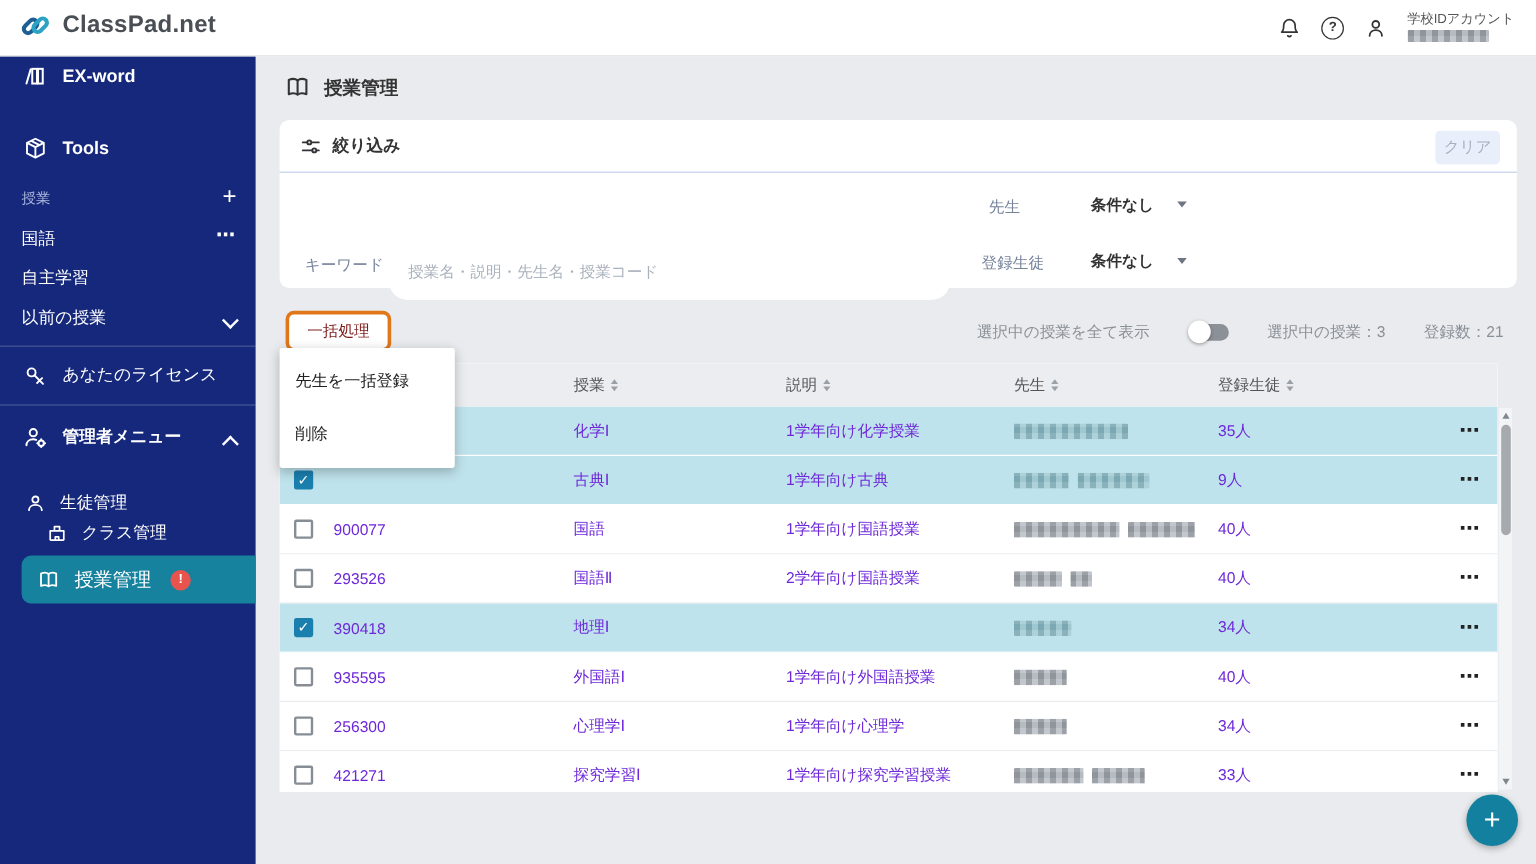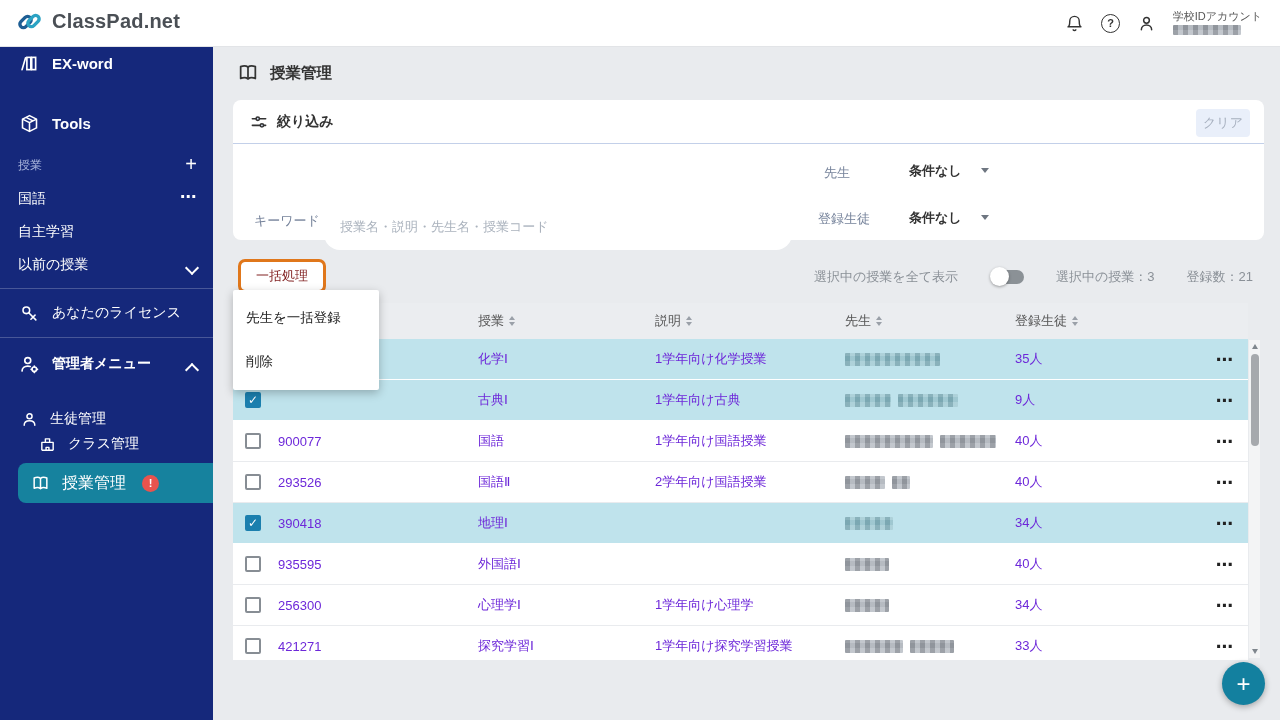--- a/index.html
+++ b/index.html
@@ -400,20 +400,21 @@
               <span class="blur t-blur" style="width: 48px;"></span>
             </span>
     <span class="cell c-students">34人</span>
     <span class="cell c-actions">⋯</span>
   </div>
 
   <div class="trow">
     <span class="cb"></span>
     <span class="cell c-code">935595</span>
     <span class="cell c-name">外国語Ⅰ</span>
+    <span class="cell c-desc">1学年向け外国語授業</span>
     <span class="cell c-teacher">
               <span class="blur t-blur" style="width: 44px;"></span>
             </span>
     <span class="cell c-students">40人</span>
     <span class="cell c-actions">⋯</span>
   </div>
 
   <div class="trow">
     <span class="cb"></span>
     <span class="cell c-code">256300</span>

